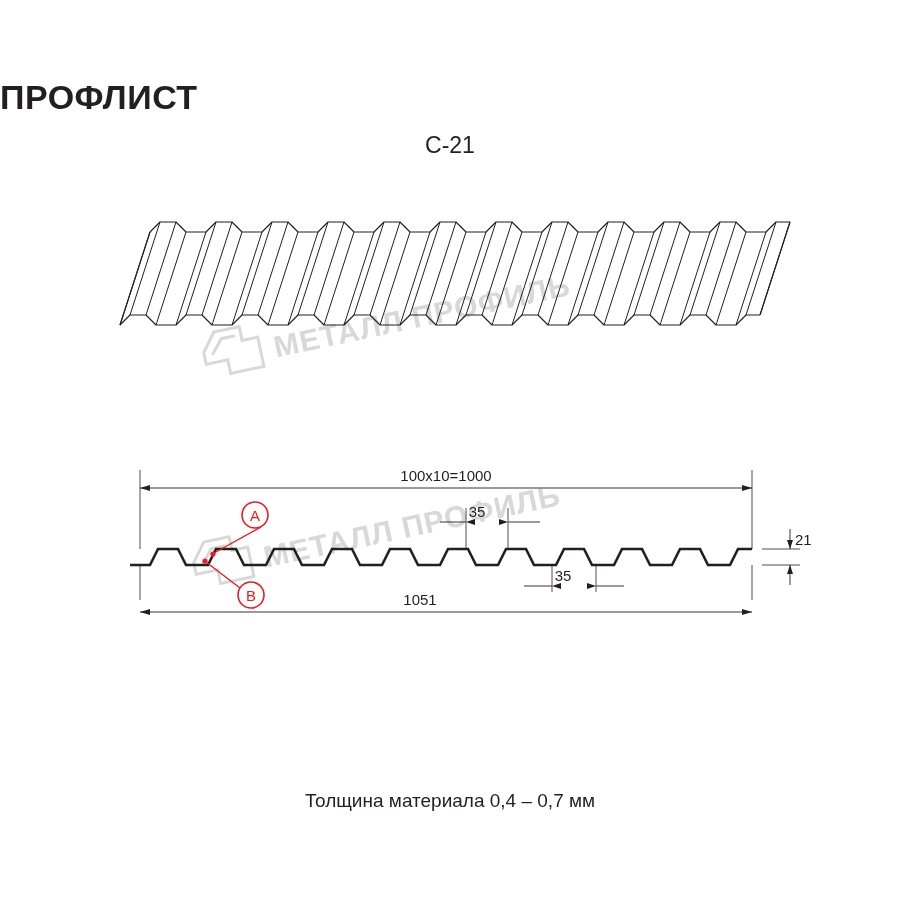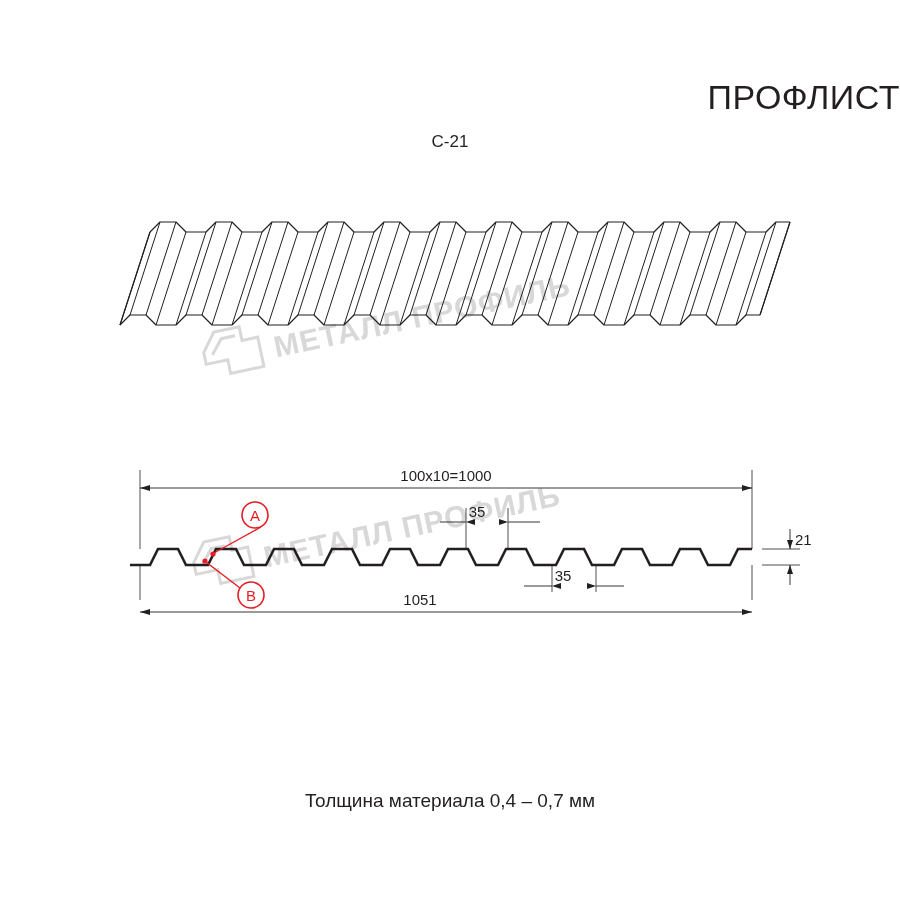--- a/index.html
+++ b/index.html
@@ -18,33 +18,33 @@
   .page {
     position: relative;
     width: 900px;
     height: 900px;
   }
   .title {
     position: absolute;
     top: 78px;
     left: 0;
     width: 900px;
-    text-align: right;
+    text-align: left;
     font-size: 34px;
-    font-weight: normal;
+    font-weight: bold;
     letter-spacing: 0.5px;
     color: #231f20;
   }
   .subtitle {
     position: absolute;
     top: 132px;
     left: 0;
     width: 900px;
     text-align: center;
-    font-size: 17px;
+    font-size: 23px;
     color: #231f20;
   }
   .footer {
     position: absolute;
     top: 790px;
     left: 0;
     width: 900px;
     text-align: center;
     font-size: 19px;
     font-weight: normal;

